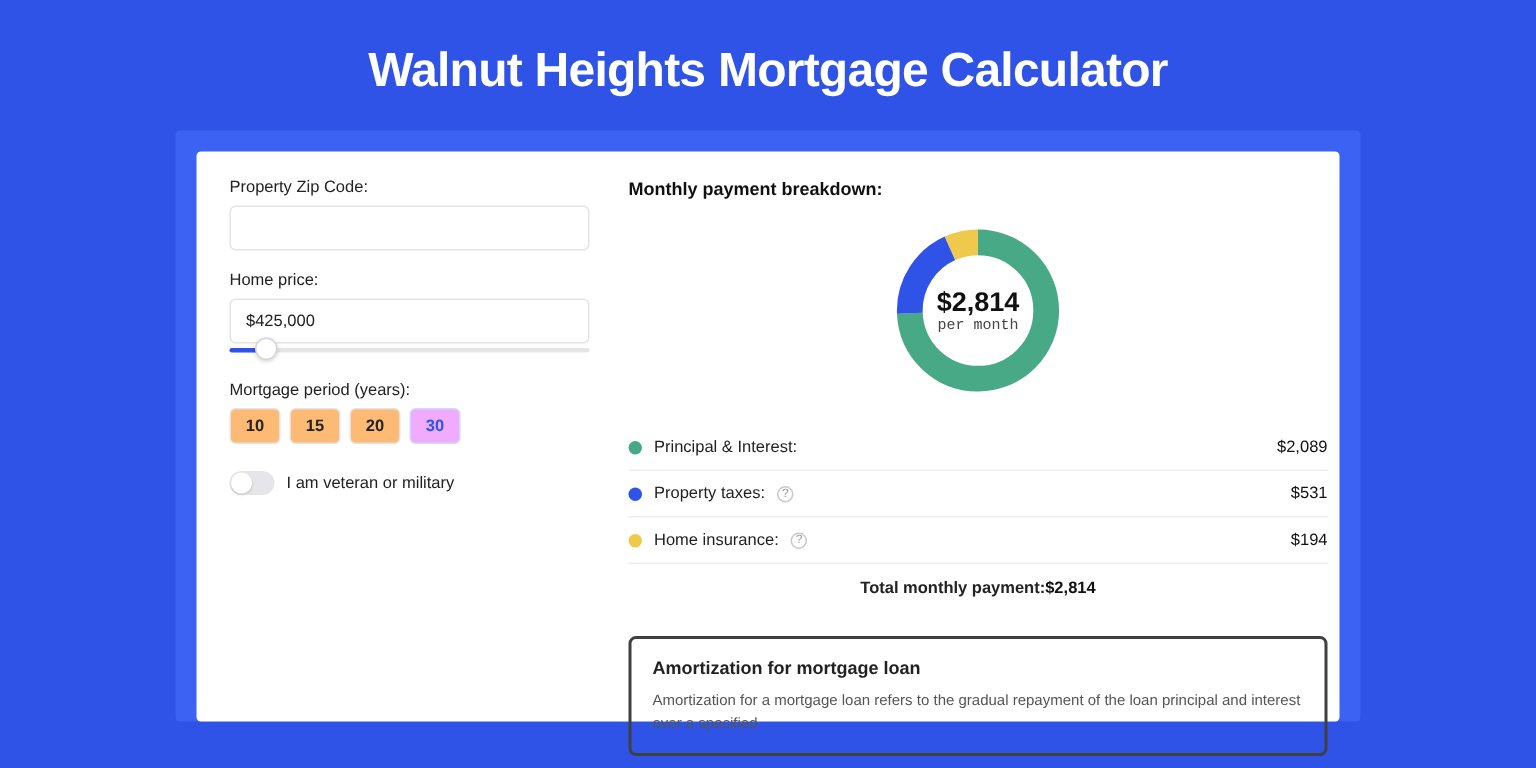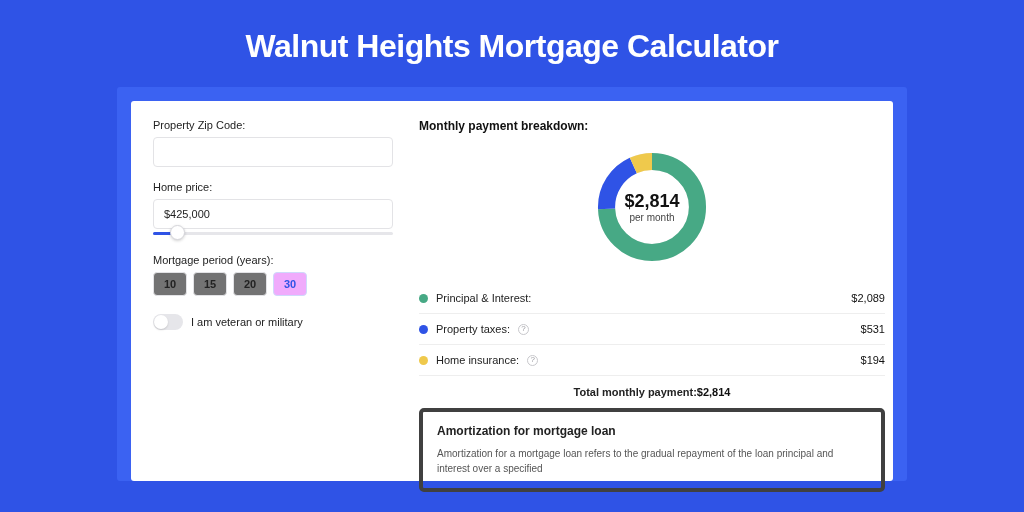--- a/index.html
+++ b/index.html
@@ -68,21 +68,21 @@
   .slider-thumb {
     position: absolute; top: -3px;
     width: 15px; height: 15px; border-radius: 50%;
     background: #fff; border: 1px solid #d6d6db;
     box-shadow: 0 1px 3px rgba(0,0,0,.18);
   }
 
   .period-btns { display: flex; gap: 6px; }
   .pbtn {
     border: 1px solid #e3e3e6;
-    background: #737373;
+    background: #fdba74;
     border-radius: 4px;
     font-size: 11px;
     font-weight: 700;
     width: 34px; height: 24px;
     display: flex; align-items: center; justify-content: center;
     cursor: pointer;
     color: #222;
   }
   .pbtn.active { background: #f0abfc; border-color: #cfd9fb; color: #2f53e6; }
 
@@ -102,21 +102,21 @@
     font-size: 12px; font-weight: 700; color: #111;
   }
   .donut-wrap { display: flex; justify-content: center; padding: 14px 0 16px; }
   .donut { position: relative; width: 120px; height: 120px; }
   .donut svg { width: 120px; height: 120px; transform: rotate(-90deg); }
   .donut-center {
     position: absolute; inset: 0; display: flex; flex-direction: column;
     align-items: center; justify-content: center;
   }
   .donut-amount { font-size: 18px; font-weight: 800; color: #111; }
-  .donut-sub { font-size: 10px; color: #444; }
+  .donut-sub { font-size: 10px; color: #444; font-family: Liberation Mono, monospace; }
 
   .break-row {
     display: flex; align-items: center; justify-content: space-between;
     padding: 9px 0;
     border-bottom: 1px solid #eee;
     font-size: 11px;
   }
   .break-row.total { font-weight: 700; border-bottom: none; padding-top: 10px; padding-bottom: 10px; justify-content: center; }
   .br-left { display: flex; align-items: center; gap: 8px; }
   .dot { width: 9px; height: 9px; border-radius: 50%; display: inline-block; }
@@ -124,21 +124,21 @@
   .dot.blue  { background: #2f53e6; }
   .dot.yellow{ background: #efc94c; }
   .info-icon {
     width: 11px; height: 11px; border: 1px solid #c8c8cc; border-radius: 50%;
     display: inline-flex; align-items: center; justify-content: center;
     font-size: 8px; color: #9a9aa0; line-height: 1;
   }
   .br-val { color: #111; }
 
   .amort {
-    border: 4px solid #404040; border-radius: 5px;
+    margin-top: 16px; border: 2px solid #404040; border-radius: 5px;
     padding: 12px 14px;
   }
   .amort-title { font-size: 12px; font-weight: 700; margin-bottom: 8px; }
   .amort-text { font-size: 10px; color: #555; line-height: 1.5; }
 </style>
 </head>
 <body>
 
 <h1 class="page-title">Walnut Heights Mortgage Calculator</h1>
 

